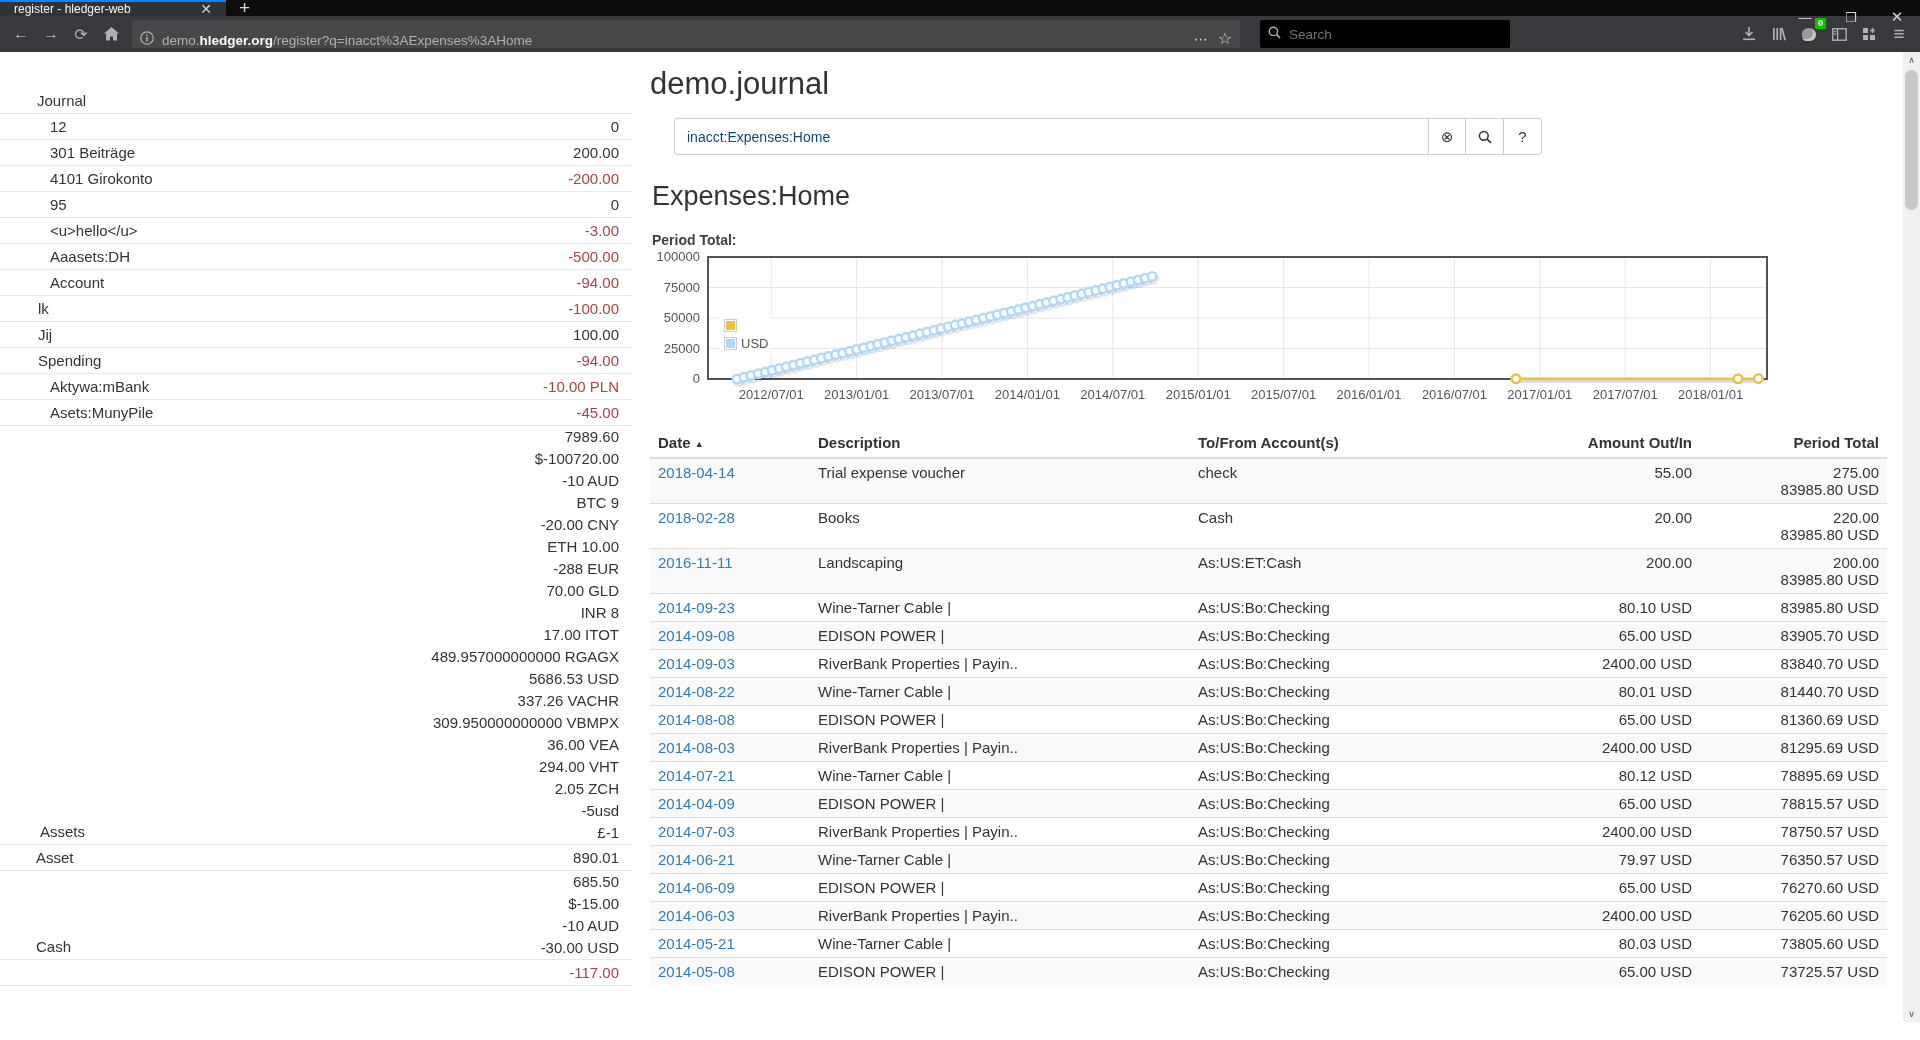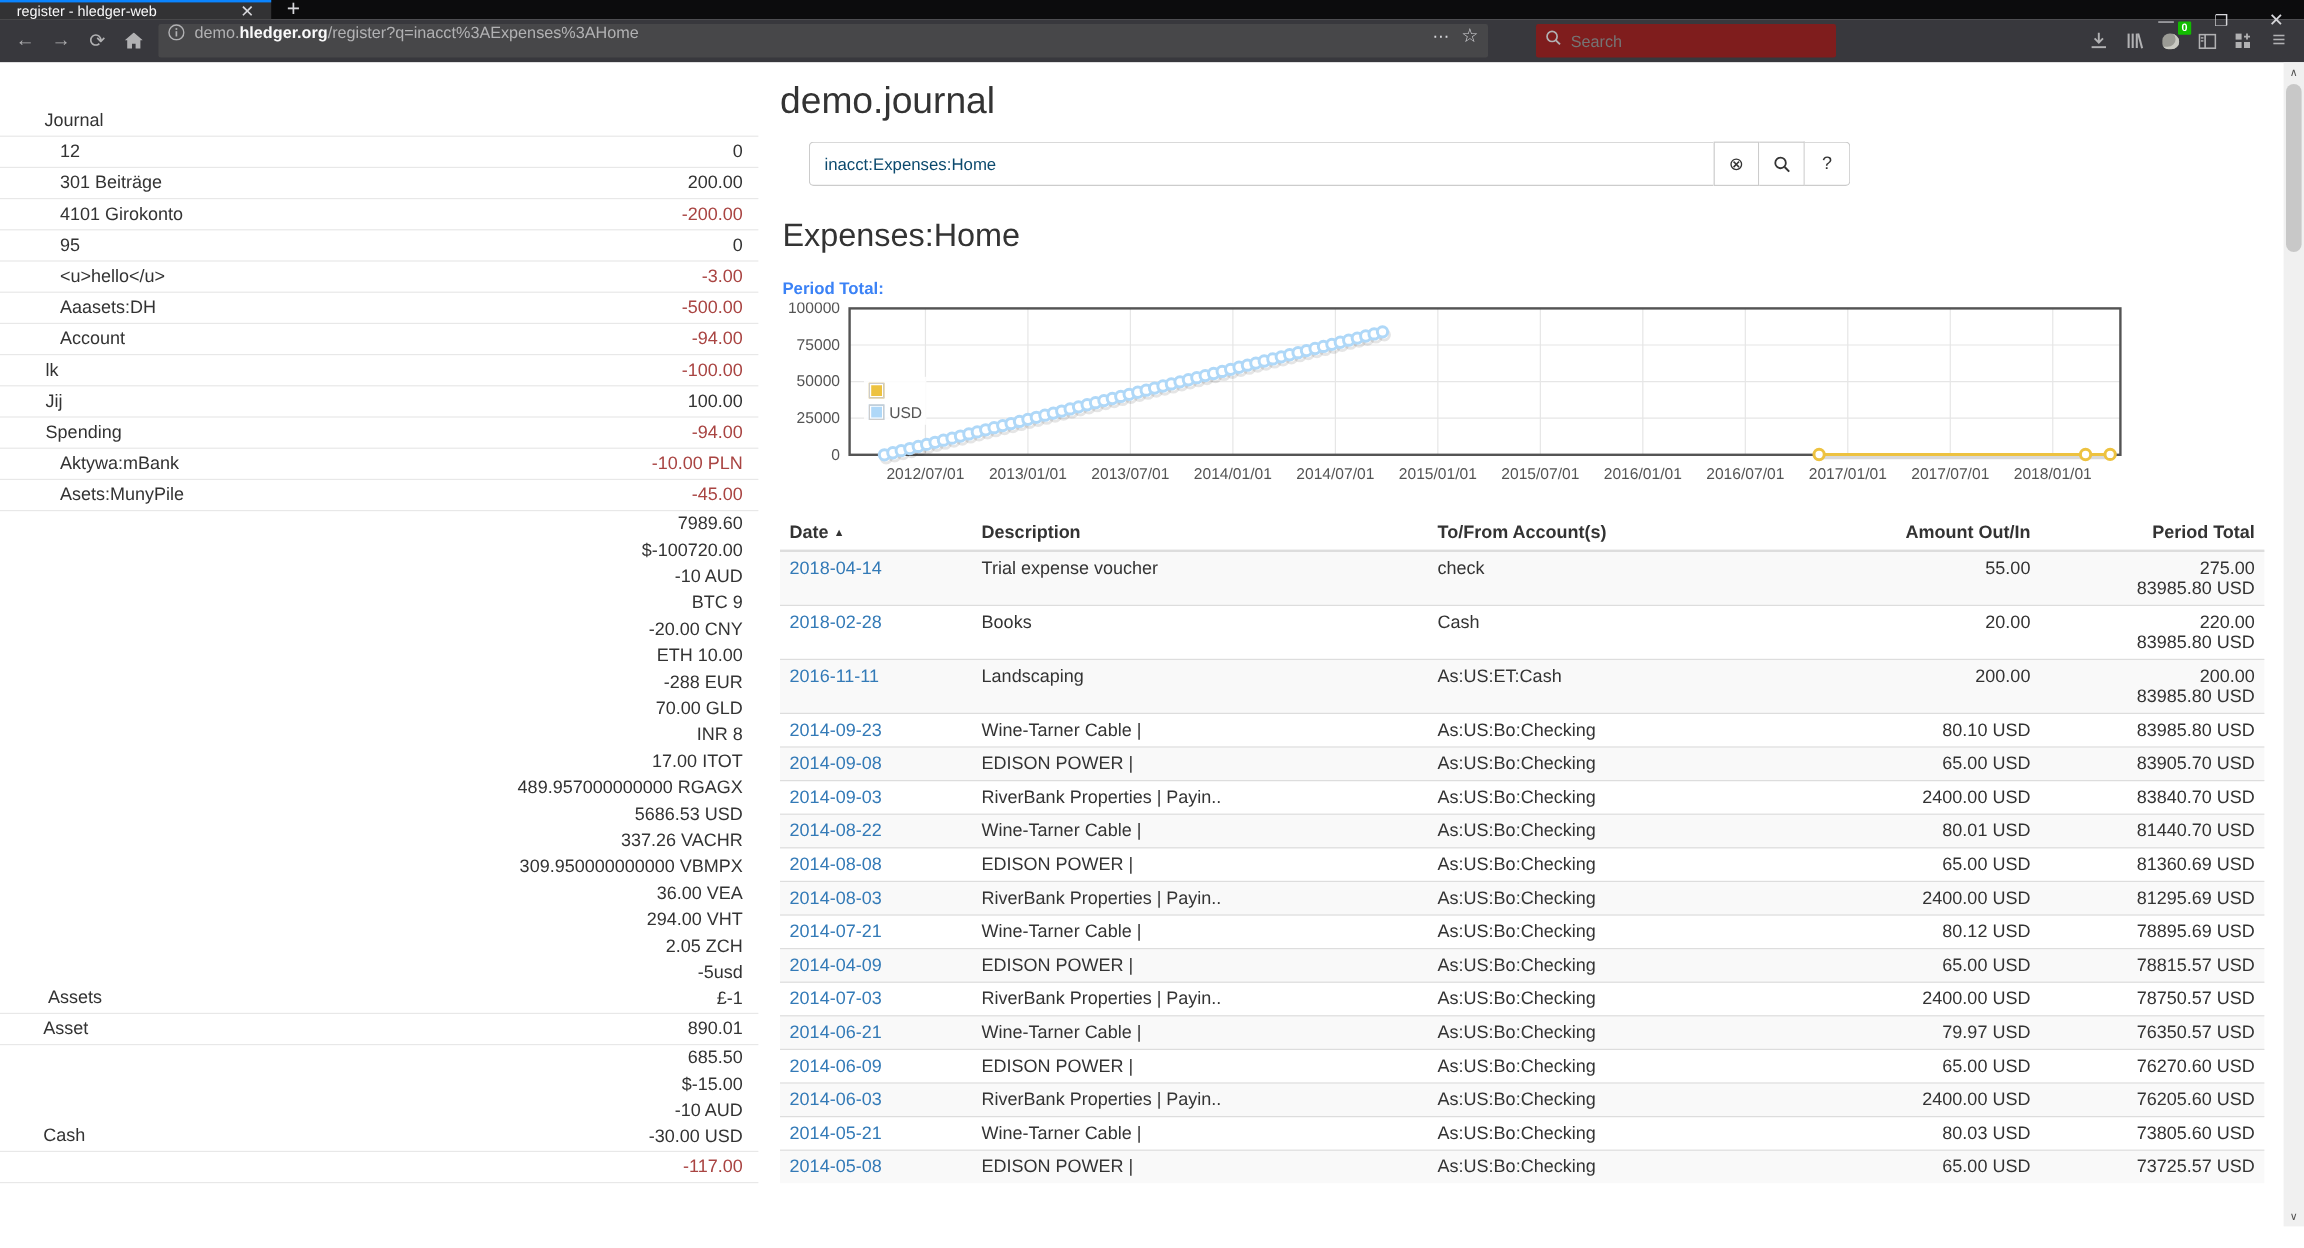--- a/index.html
+++ b/index.html
@@ -13,25 +13,25 @@
   .tab-title { flex:1; white-space:nowrap; overflow:hidden; }
   .tab-close { color:#d7d7db; font-size:14px; padding:2px 6px; cursor:default; }
   .newtab-btn { color:#d7d7db; font-size:19px; padding:2px 13px; display:flex; align-items:center; }
   .win-controls { position:absolute; right:0; top:0; height:34px; display:flex; }
   .win-btn { width:46px; display:flex; align-items:center; justify-content:center; color:#d7d7db; font-size:13px; }
 
   .navbar { height:36px; background:#38383d; display:flex; align-items:center; padding:0 6px; }
   .nav-icon { width:30px; height:28px; display:flex; align-items:center; justify-content:center;
               color:#b1b1b3; font-size:16px; border-radius:2px; position:relative; }
   .urlbar { width:1108px; height:28px; margin-left:6px; background:#474749; border-radius:2px;
-            display:flex; align-items:flex-start; padding:0 8px; font-size:13.5px; color:#b1b1b3; }
+            display:flex; align-items:flex-end; padding:0 8px; font-size:13.5px; color:#b1b1b3; }
   .url-text { flex:1; margin-left:8px; white-space:nowrap; overflow:hidden; }
   .url-host { color:#f9f9fa; font-weight:bold; }
   .url-actions { display:flex; align-items:center; gap:10px; font-size:14px; color:#d7d7db; }
-  .searchbox { width:250px; height:28px; margin-left:40px; background:#7f1d1d; border-radius:2px;
+  .searchbox { width:250px; height:28px; margin-left:20px; background:#000000; border-radius:2px;
                display:flex; align-items:center; padding:0 8px; }
   .searchbox input { background:transparent; border:none; outline:none; color:#b1b1b3;
                      font-size:13.5px; margin-left:8px; width:190px; font-family:inherit; }
   .chrome-icons { display:flex; align-items:center; margin-left:auto; }
   .badge { position:absolute; top:-2px; right:-2px; background:#12bc00; color:#fff; font-size:9px;
            font-weight:bold; padding:0 3px; border-radius:1px; line-height:11px; }
   .ext-glyph { width:14px; height:13px; background:#9b9b95; border-radius:50% 60% 55% 40%;
                box-shadow:inset -3px -2px 0 #c9c9c2; }
 
   
@@ -59,21 +59,21 @@
   .main { position:absolute; left:650px; top:0; width:1240px; }
   h1.journal-title { font-size:31px; font-weight:500; color:#333; margin-top:14px; }
   .search-row { display:flex; margin:16px 0 0 24px; width:868px; }
   .search-input { flex:1; height:37px; border:1px solid #ccc; border-radius:4px 0 0 4px; padding:0 12px;
                   font-size:14px; color:#0c4a6e; font-family:inherit; outline:none; border-right:none; }
   .search-btn { width:38px; height:37px; background:#fff; border:1px solid #ccc; border-left-width:1px;
                 display:flex; align-items:center; justify-content:center; font-size:15px; color:#333; }
   .search-btn + .search-btn { border-left:none; }
   .search-btn:last-child { border-radius:0 4px 4px 0; }
   h2.account-heading { font-size:27px; font-weight:500; color:#333; margin:26px 0 0 2px; }
-  .period-label { font-size:14px; font-weight:bold; color:#3b82f6; margin:20px 0 4px 2px; }
+  .period-label { font-size:14px; font-weight:bold; color:#404040; margin:20px 0 4px 2px; }
 
   .chart-wrap { position:relative; width:1125px; }
   .legend { position:absolute; left:70px; top:62px; background:rgba(255,255,255,0.85); padding:2px 4px; }
   .legend-row { display:flex; align-items:center; height:18px; }
   .legend-swatch { width:13px; height:13px; border:1px solid #ccc; box-shadow:inset 0 0 0 1px #fff; }
   .legend-label { font-size:13px; color:#545454; margin-left:4px; }
 
   table.register { border-collapse:collapse; width:1237px; margin-top:16px; font-size:15px; color:#333; }
   table.register th { text-align:left; font-weight:bold; padding:6px 8px; border-bottom:2px solid #ddd; white-space:nowrap; }
   table.register th.r, table.register td.r { text-align:right; }

